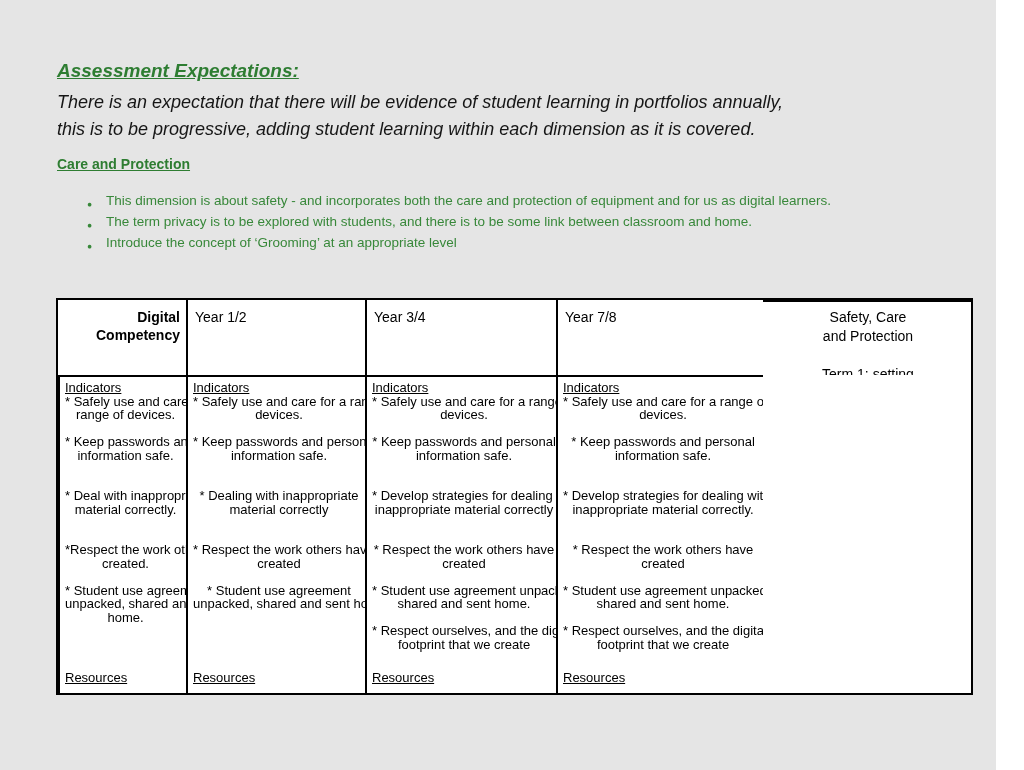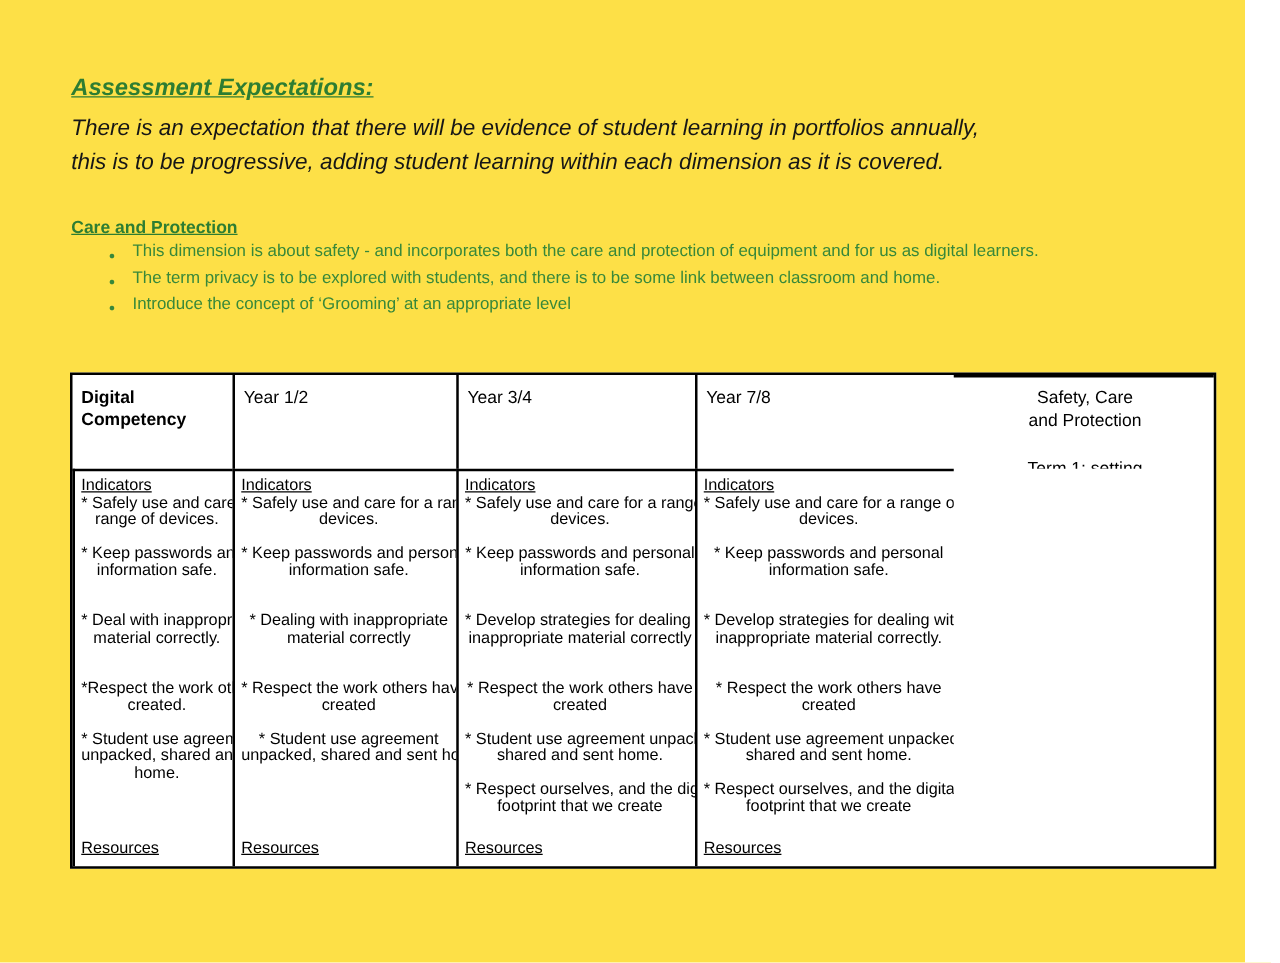--- a/index.html
+++ b/index.html
@@ -1,19 +1,19 @@
 <!DOCTYPE html>
 <html><head>
 <meta charset="utf-8">
 <style>
   html,body{margin:0;padding:0;background:#fff;}
   .page{
     position:relative;
     width:996px;height:770px;
-    background:#fde047;
+    background:#e5e5e5;
     overflow:hidden;
     font-family:"Liberation Sans", sans-serif;
     color:#000;
   }
   
   .assess-heading{
     position:absolute;left:57px;top:60px;margin:0;
     font-family:"Liberation Sans", sans-serif;
     font-size:19px;font-weight:bold;font-style:italic;
     text-decoration:underline;
@@ -21,21 +21,21 @@
   }
   .assess-body{
     position:absolute;left:57px;top:89px;margin:0;
     font-family:"Liberation Sans", sans-serif;
     font-size:18px;font-weight:normal;font-style:italic;
     line-height:27px;color:#161616;
     white-space:pre-line;
   }
   
   .care-heading{
-    position:absolute;left:57px;top:173px;margin:0;
+    position:absolute;left:57px;top:156px;margin:0;
     font-size:14px;font-weight:bold;
     text-decoration:underline;
     color:#2e7d32;
   }
   .bullets{
     position:absolute;left:57px;top:194px;margin:0;padding:0;
     list-style:none;
     color:#38883a;
     font-size:13.5px;line-height:14px;
     width:950px;
@@ -64,21 +64,21 @@
     box-sizing:border-box;
     border-left:2px solid #000;
     overflow:hidden;
   }
   .tc.first{border-left:none;}
   .tr2{border-top:2px solid #000;text-align:center;}
   .hc{
     font-size:14px;line-height:18px;
     padding:8px 6px 0 7px;
   }
-  .hc-bold{font-weight:bold;}
+  .hc-bold{font-weight:bold;text-align:right;}
   .lab{
     font-size:14px;line-height:19px;
     padding:6px 6px 0 8px;
     white-space:pre-line;
   }
   .bc{
     display:flex;flex-direction:column;
     padding:4px 0 9px 5px;
     font-size:13px;line-height:13.5px;
   }

